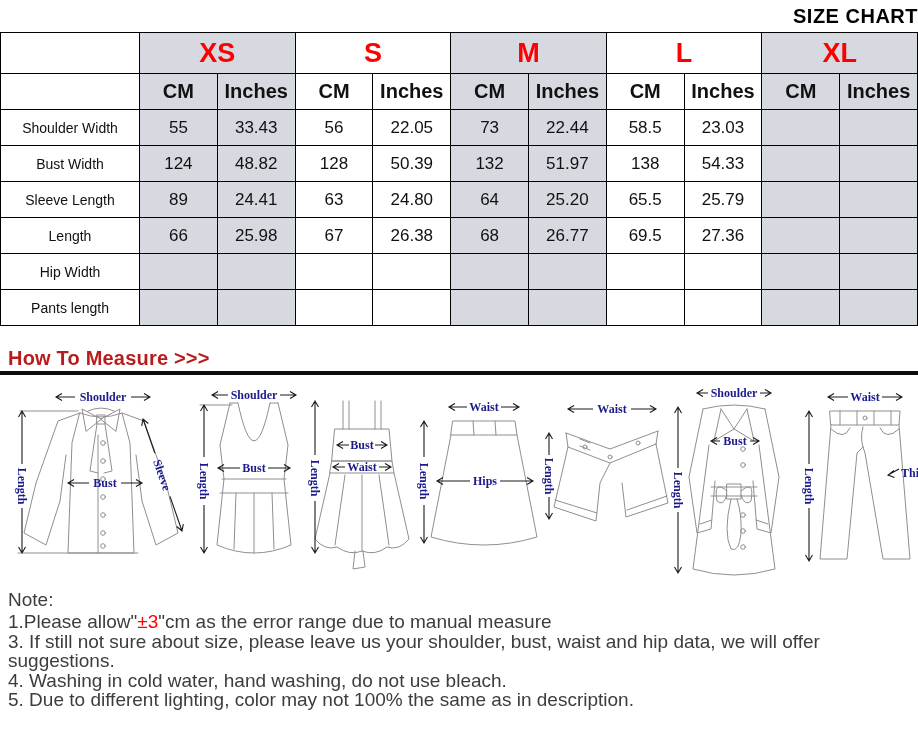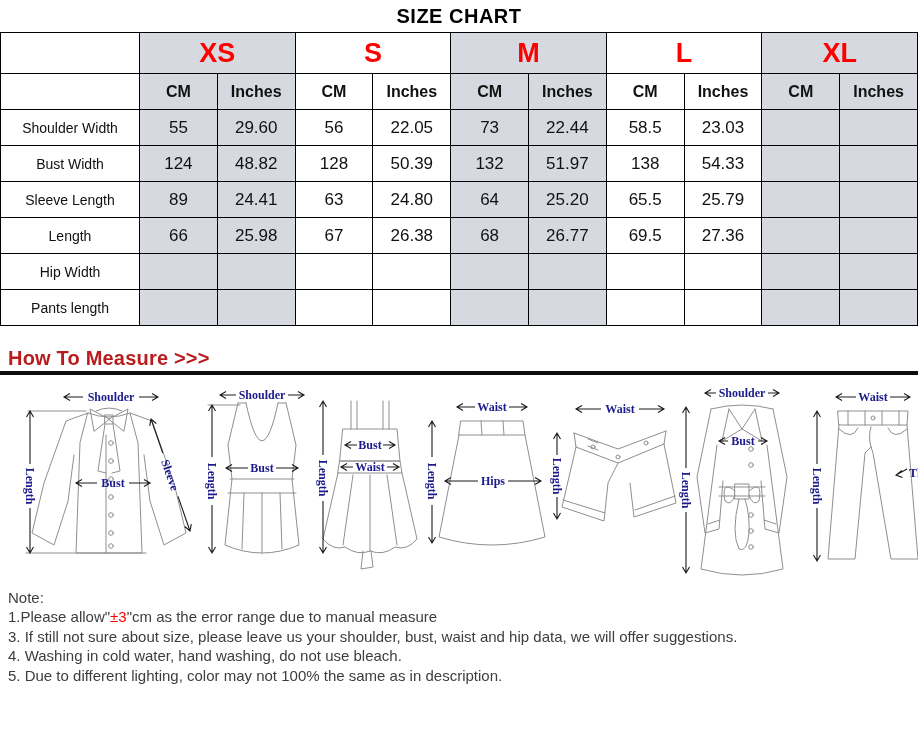--- a/index.html
+++ b/index.html
@@ -1,60 +1,60 @@
 <!DOCTYPE html>
 <html><head>
 <meta charset="utf-8">
 <style>
   html,body{margin:0;padding:0;}
   body{
     width:918px;height:749px;overflow:hidden;background:#fff;
     font-family:"Liberation Sans",sans-serif;color:#111;
   }
   .title{
-    text-align:center;font-size:20px;font-weight:bold;color:#000;
+    text-align:right;font-size:20px;font-weight:bold;color:#000;
     padding:5px 0 4px 0;letter-spacing:.5px;
   }
   table.size-table{border-collapse:collapse;width:918px;table-layout:fixed;}
   table.size-table td{
     border:1.5px solid #000;text-align:center;vertical-align:middle;padding:0;
     overflow:hidden;white-space:nowrap;
   }
   col.first{width:139px;}
   tr.sizes{height:41px;}
   tr.units{height:36px;}
   tr.datarow{height:36px;padding-left:28px;}
   .size-head{color:#fe0000;font-size:27px;font-weight:bold;}
-  .unit-head{font-size:16px;font-weight:bold;}
+  .unit-head{font-size:20px;font-weight:bold;}
   .rowlabel{font-size:14px;}
   .val{font-size:17px;}
   
   tr.sizes td:nth-child(2), tr.sizes td:nth-child(4), tr.sizes td:nth-child(6),
   tr.units td:nth-child(2), tr.units td:nth-child(3),
   tr.units td:nth-child(6), tr.units td:nth-child(7),
   tr.units td:nth-child(10), tr.units td:nth-child(11),
   tr.datarow td:nth-child(2), tr.datarow td:nth-child(3),
   tr.datarow td:nth-child(6), tr.datarow td:nth-child(7),
   tr.datarow td:nth-child(10), tr.datarow td:nth-child(11){
     background:#d6dae0;
   }
   .htm-heading{
     margin:21px 0 1px 8px;font-size:20px;font-weight:bold;color:#b91c1c;
     letter-spacing:.2px;
   }
   .rule{height:4px;background:#0d0d0d;width:918px;}
   .diagram-strip{
     margin-top:8px;height:202px;display:flex;justify-content:space-between;
-    align-items:flex-start;padding:0 20px;
+    align-items:flex-start;padding:0 12px;
   }
   svg.diagram-svg{overflow:visible;display:block;}
   .mline{stroke:#1a1a1a;stroke-width:1.1;fill:none;}
   .garm{stroke:#8f8f8f;stroke-width:1;fill:none;stroke-linejoin:round;stroke-linecap:round;}
   .dlbl{fill:#1b1b8c;font-family:"Liberation Serif",serif;font-weight:bold;font-size:12px;}
-  .notes{margin:4px 4px 0 8px;font-size:15px;color:#3d3d3d;}
+  .notes{margin:4px 4px 0 8px;font-size:19px;color:#3d3d3d;}
   .notes .nheading{margin-bottom:1px;}
   .note-line{line-height:19.5px;}
   .red{color:#fe0000;}
 </style>
 </head>
 <body>
 
 <div class="title">SIZE CHART</div>
 
 <table class="size-table">
@@ -80,21 +80,21 @@
     <td class="unit-head">CM</td>
     <td class="unit-head">Inches</td>
     <td class="unit-head">CM</td>
     <td class="unit-head">Inches</td>
     <td class="unit-head">CM</td>
     <td class="unit-head">Inches</td>
   </tr>
   <tr class="datarow">
     <td class="rowlabel">Shoulder Width</td>
     <td class="val">55</td>
-    <td class="val">29.60</td>
+    <td class="val">33.43</td>
     <td class="val">56</td>
     <td class="val">22.05</td>
     <td class="val">73</td>
     <td class="val">22.44</td>
     <td class="val">58.5</td>
     <td class="val">23.03</td>
     <td class="val"></td>
     <td class="val"></td>
   </tr>
   <tr class="datarow">

